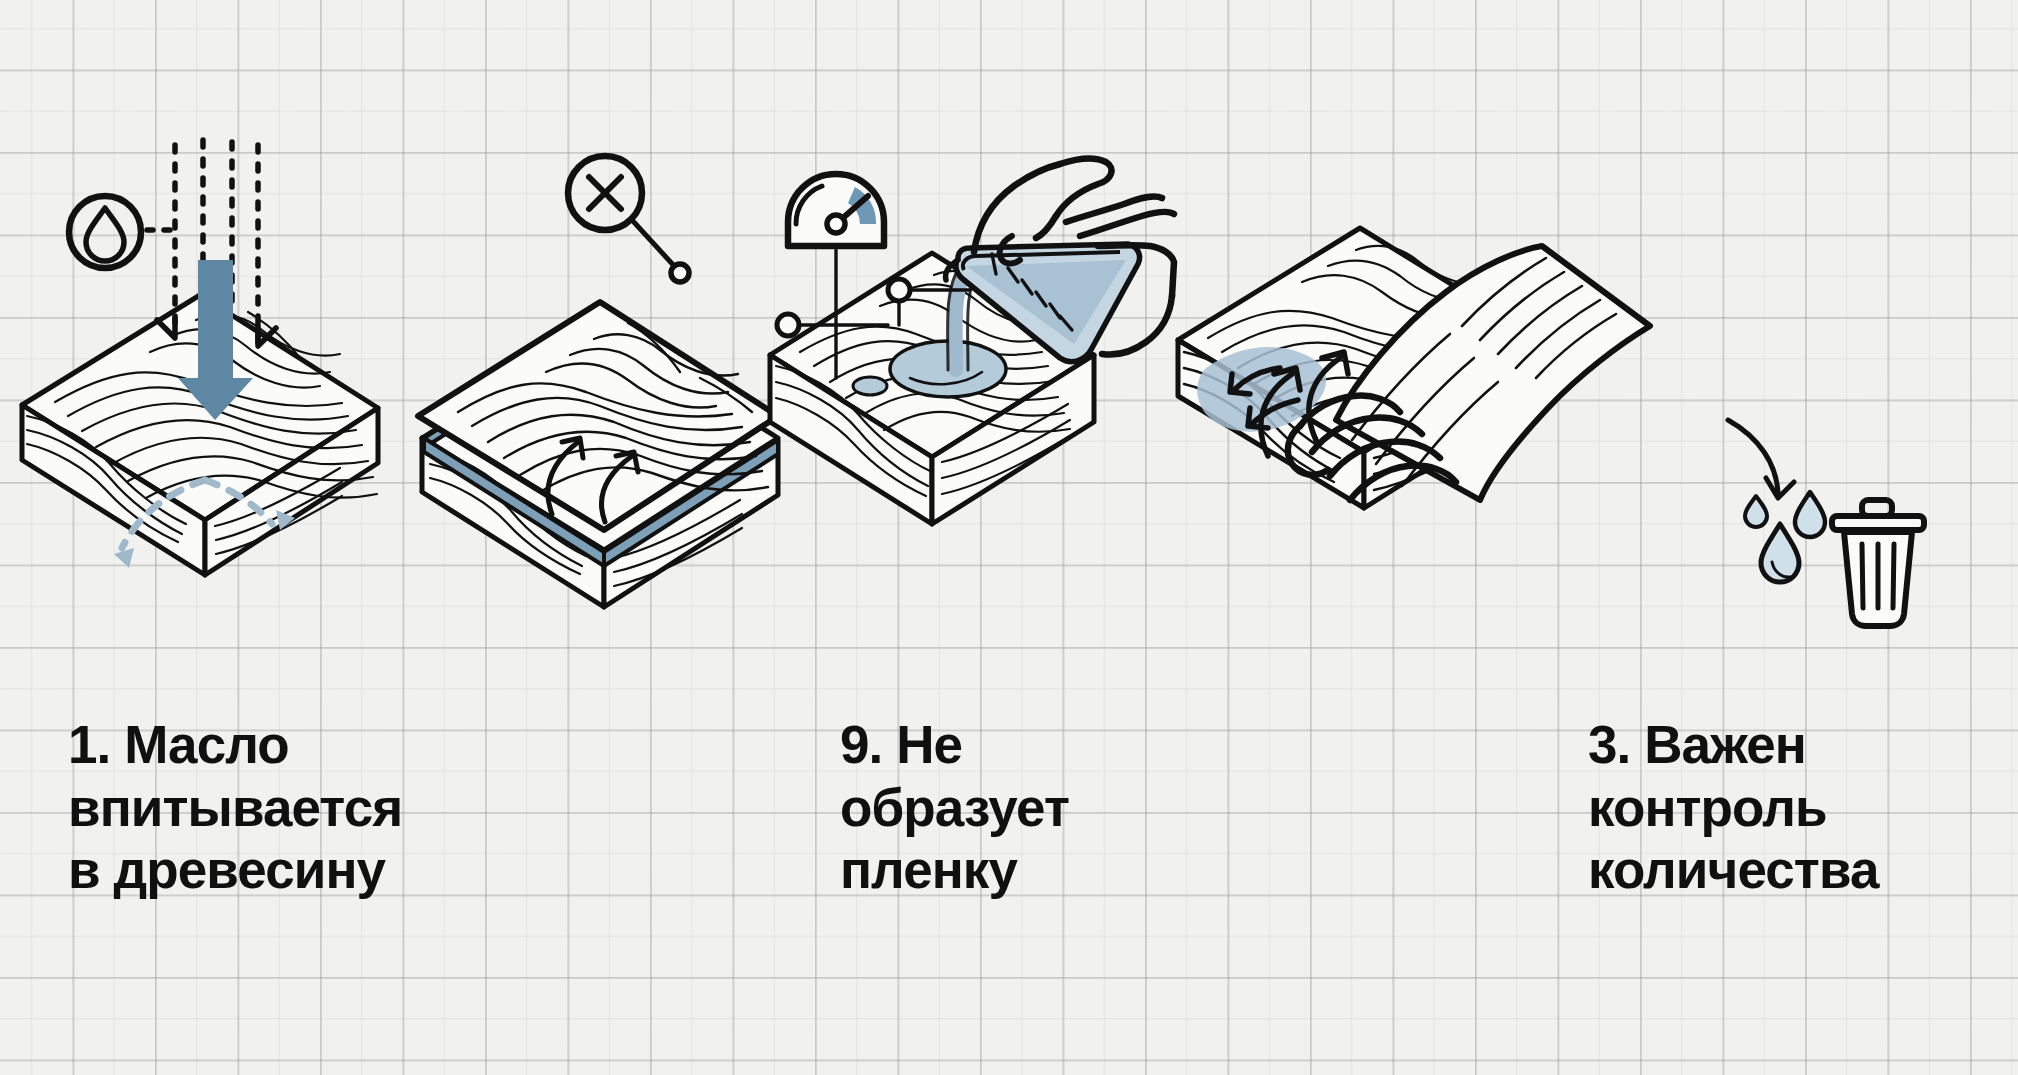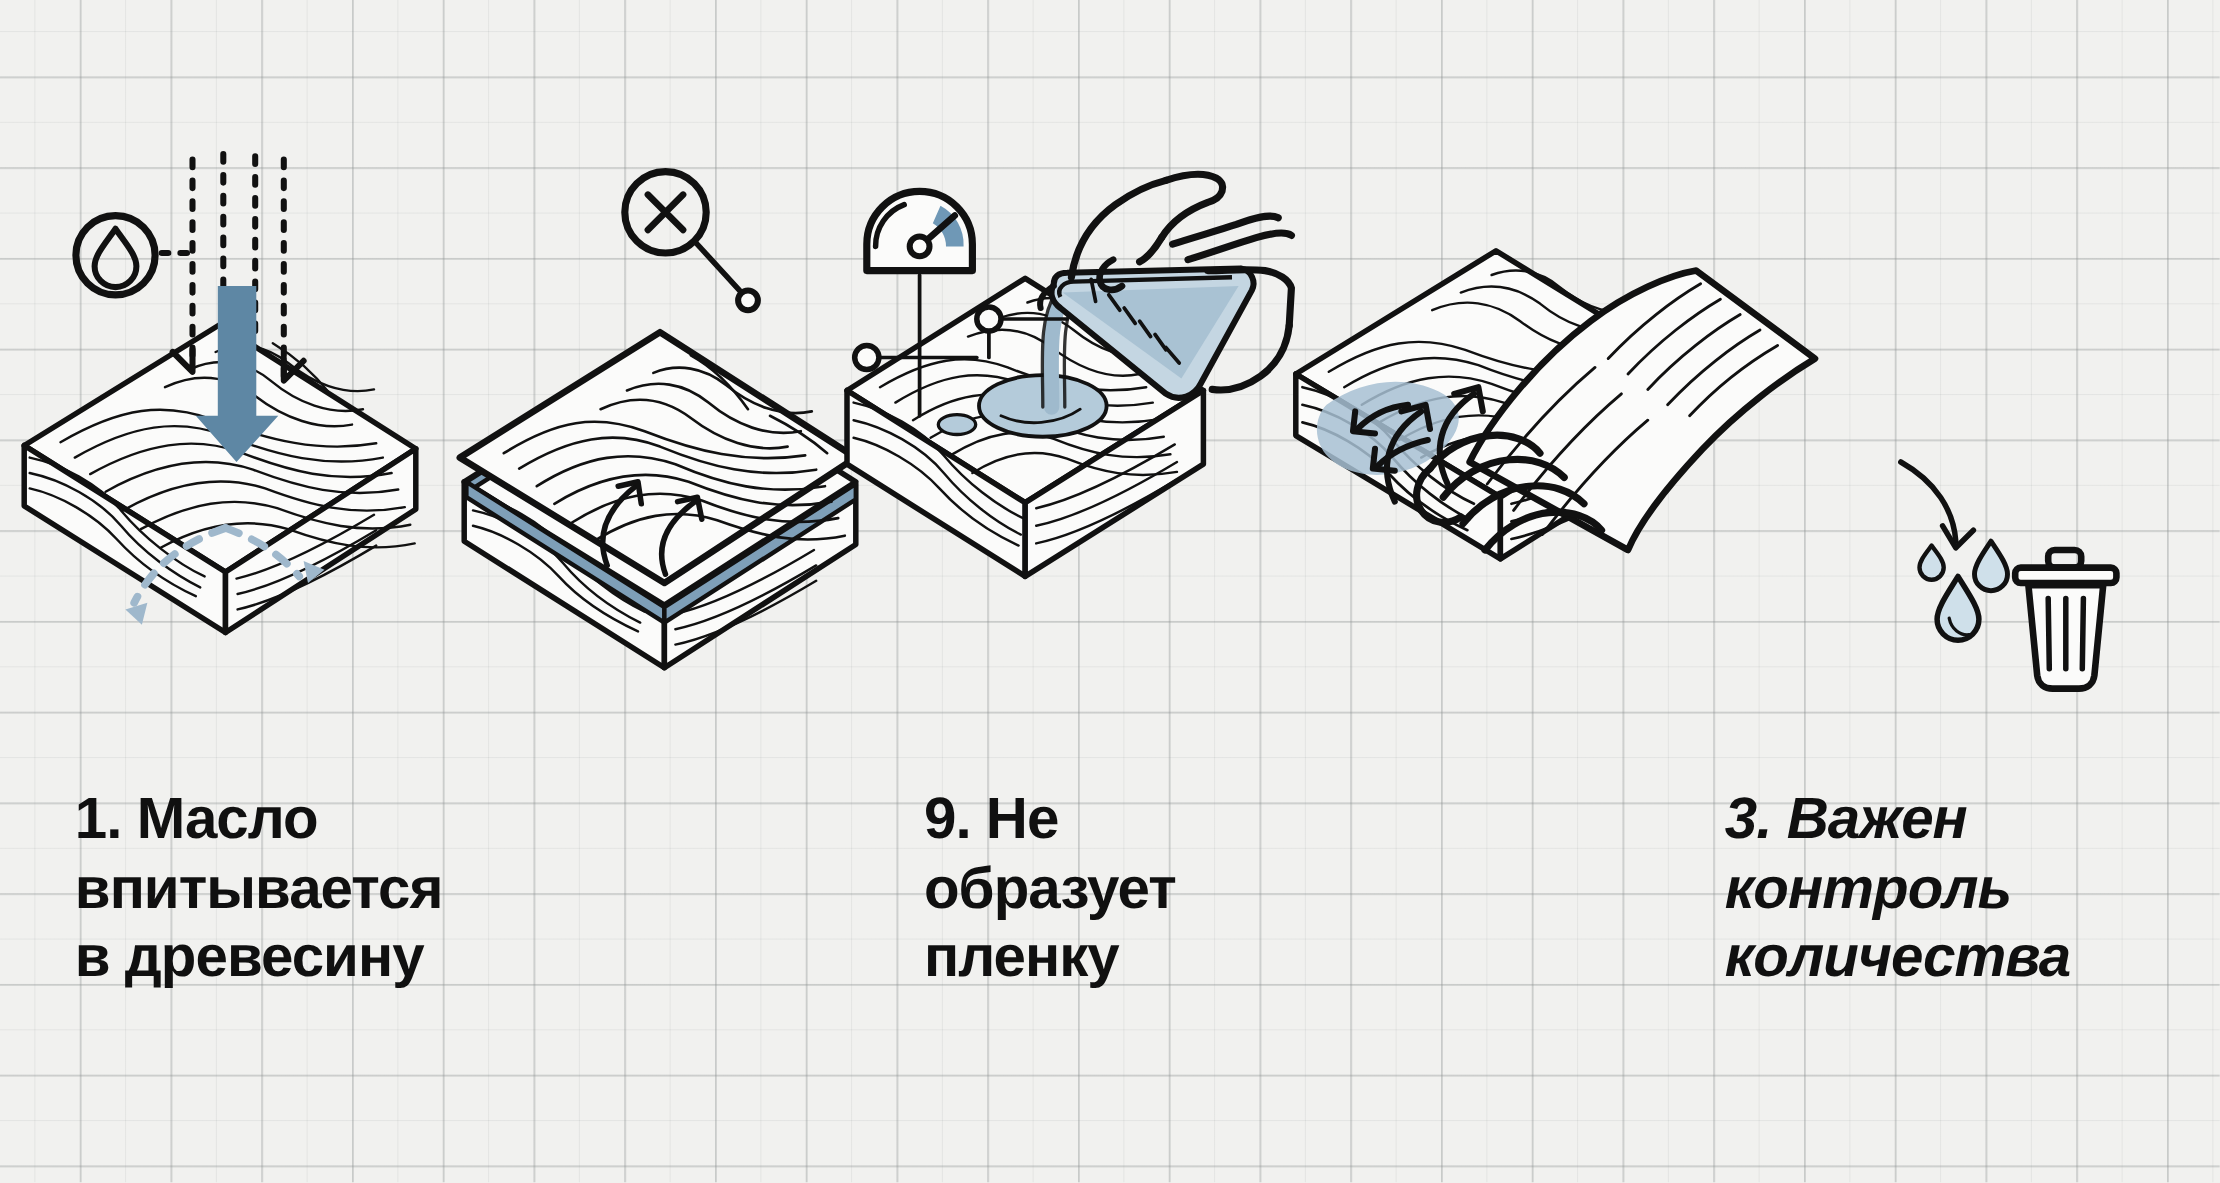--- a/index.html
+++ b/index.html
@@ -44,21 +44,21 @@
     color: #101010;
     white-space: pre-line;
   }
   #p1 { left: 0px;    width: 440px; }
   #p2 { left: 400px;  width: 420px; }
   #p3 { left: 760px;  width: 430px; }
   #p4 { left: 1150px; width: 870px; }
 
   #c1 { left: 68px;   top: 714px; }
   #c2 { left: 440px;  top: 714px; }
-  #c3 { left: 808px;  top: 714px; font-style: italic; }
+  #c3 { left: 828px;  top: 714px; }
 
   svg { display: block; overflow: visible; }
 </style>
 </head>
 <body>
 
 <div id="stage">
 
   <div class="panel" id="p1">
     <div class="art">

